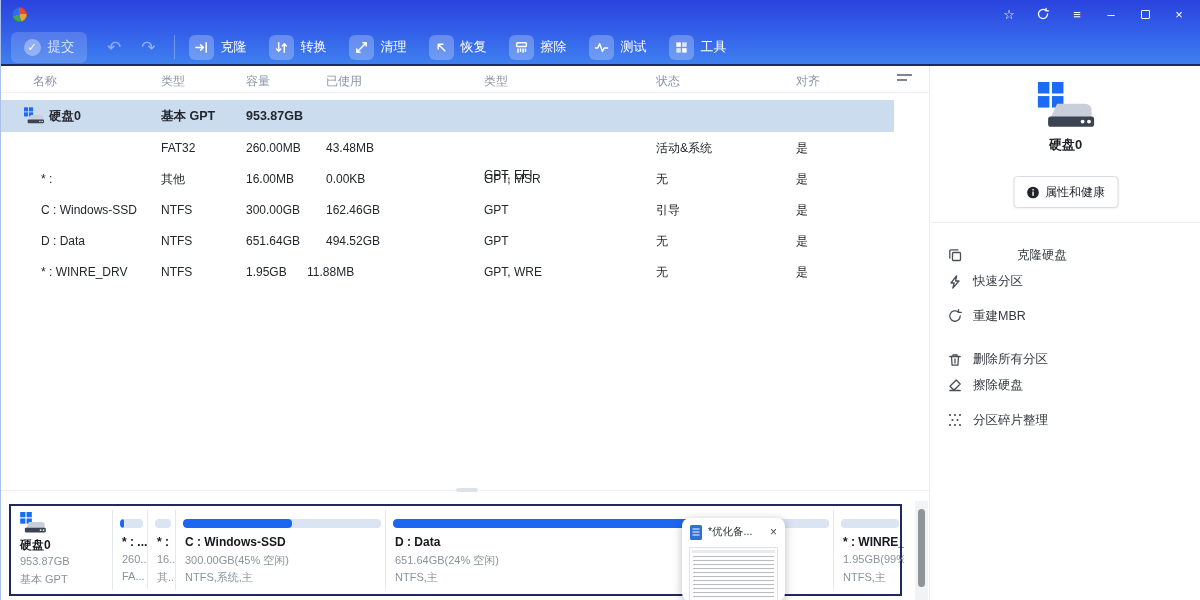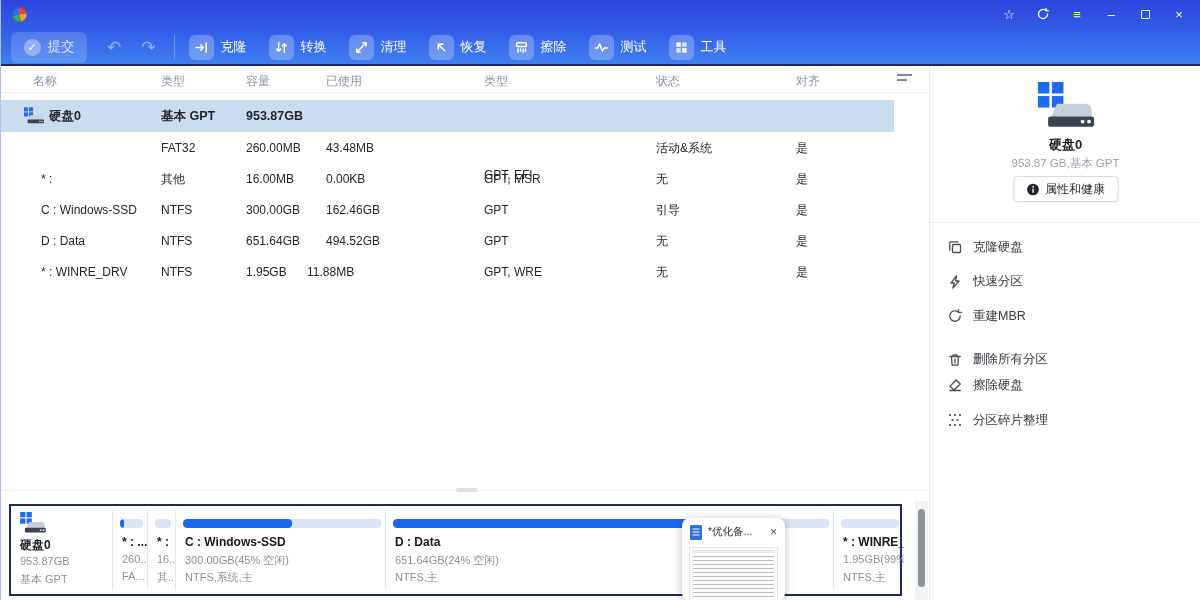--- a/index.html
+++ b/index.html
@@ -33,21 +33,21 @@
 .disk-row .cell{position:absolute;top:0;line-height:32px;white-space:nowrap}
 .row{position:absolute;left:0;width:893px;height:31px;font-size:12px}
 .row .cell{position:absolute;top:0;line-height:31px;white-space:nowrap}
 .b{font-weight:700}
 .dicon-sm{position:absolute;left:23px;top:7px;width:20px;height:17px}
 
 .sidebar{position:absolute;left:928px;top:66px;width:272px;height:534px;background:#fff;border-left:1px solid #e7eaee}
 .sb-disk-icon{position:absolute;left:50%;transform:translateX(-50%);top:16px;width:58px;height:46px}
 .sb-name{position:absolute;left:0;top:70px;width:100%;text-align:center;font-size:13px;font-weight:700;color:#1c1f26}
 .sb-info{position:absolute;left:0;top:90px;width:100%;text-align:center;font-size:11.5px;color:#9aa0ab}
-.sb-btn{position:absolute;left:50%;transform:translateX(-50%);top:110px;height:26px;display:flex;align-items:center;gap:6px;padding:0 12px;background:#fff;border:1px solid #d8dce2;border-radius:4px;font-size:12px;color:#23262c;box-shadow:0 1px 2px rgba(0,0,0,.05);white-space:nowrap;font-family:inherit}
+.sb-btn{position:absolute;left:50%;transform:translateX(-50%);top:110px;height:32px;display:flex;align-items:center;gap:6px;padding:0 12px;background:#fff;border:1px solid #d8dce2;border-radius:4px;font-size:12px;color:#23262c;box-shadow:0 1px 2px rgba(0,0,0,.05);white-space:nowrap;font-family:inherit}
 .sb-divider{position:absolute;left:0;top:156px;width:100%;height:1px;background:#eceef1}
 .sb-menu{position:absolute;left:0;top:158px;width:100%}
 .sb-item{position:absolute;left:0;width:100%;height:34px;display:flex;align-items:center;cursor:default}
 .sb-item .mi{width:16px;height:16px;margin:0 10px 0 17px;display:flex;align-items:center;justify-content:center}
 .sb-item .mi svg{width:16px;height:16px;display:block}
 .sb-item .ml{font-size:12.5px;color:#33373e}
 
 .bottombar{position:absolute;left:0;top:490px;width:928px;height:110px;background:#fff;border-top:1px solid #eef0f3}
 .drag-handle{position:absolute;left:455px;top:-3px;width:22px;height:4px;border-radius:2px;background:#dde2ea}
 .diskbox{position:absolute;left:8px;top:13px;width:893px;height:92px;border:2px solid #1e2a5e;background:#fff}
@@ -270,32 +270,31 @@
       <rect x="0" y="0" width="9" height="9" fill="#1b6cf2"></rect>
         <rect x="11" y="0" width="9" height="9" fill="#1b6cf2"></rect>
       <rect x="0" y="11" width="9" height="9" fill="#1b6cf2"></rect>
         <rect x="11" y="11" width="9" height="9" fill="#1b6cf2"></rect>
       <path d="M10 28 L15 17 H37 a5 5 0 0 1 5 5 v6 z" fill="#c9cfda"></path>
       <rect x="8" y="27" width="36" height="8" rx="2" fill="#3c4352"></rect>
       <circle cx="35" cy="31" r="1.5" fill="#fff"></circle>
         <circle cx="40" cy="31" r="1.5" fill="#fff"></circle>
     </svg>
     <div class="sb-name">硬盘0</div>
-    <div class="sb-info">953.87 GB,基本 GPT</div>
     <button class="sb-btn">
       <svg width="13" height="13" viewBox="0 0 14 14">
           <circle cx="7" cy="7" r="6.3" fill="#20242b"></circle>
           <rect x="6.3" y="6" width="1.5" height="4.6" fill="#fff"></rect>
           <rect x="6.3" y="3.2" width="1.5" height="1.6" fill="#fff"></rect>
         </svg>
       <span>属性和健康</span>
     </button>
     <div class="sb-divider"></div>
     <div class="sb-menu">
-        <div class="sb-item" style="top: 6px;">
+        <div class="sb-item" style="top: 14px; gap: 44px;">
           <span class="mi">
             <svg viewBox="0 0 16 16">
               <g fill="none" stroke="#4a4f57" stroke-width="1.3" stroke-linecap="round" stroke-linejoin="round">
                 <rect x="5.5" y="5.5" width="8" height="8" rx="1"></rect>
                 <path d="M11 2.8H4a1.2 1.2 0 0 0-1.2 1.2v7"></path>
               </g>
             </svg>
           </span>
           <span class="ml">克隆硬盘</span>
         </div>

